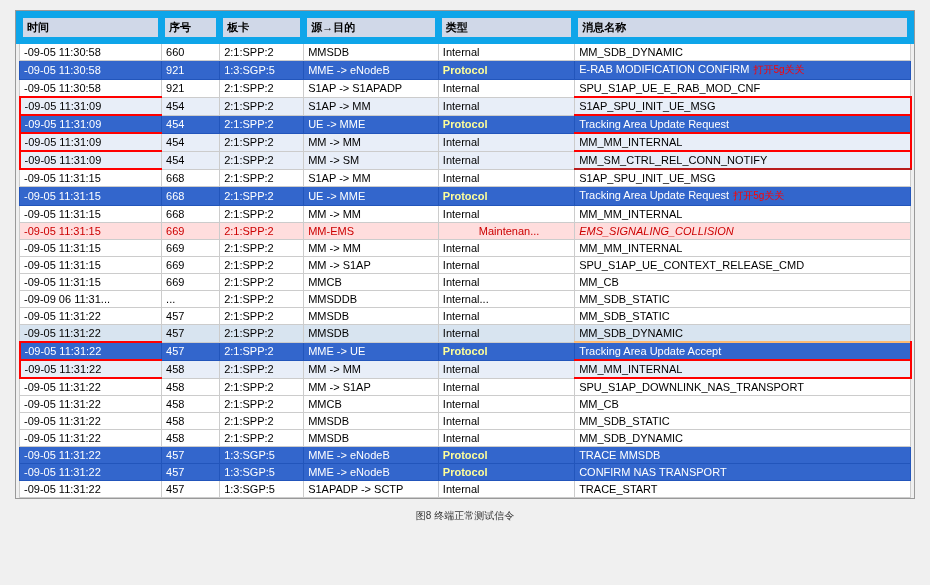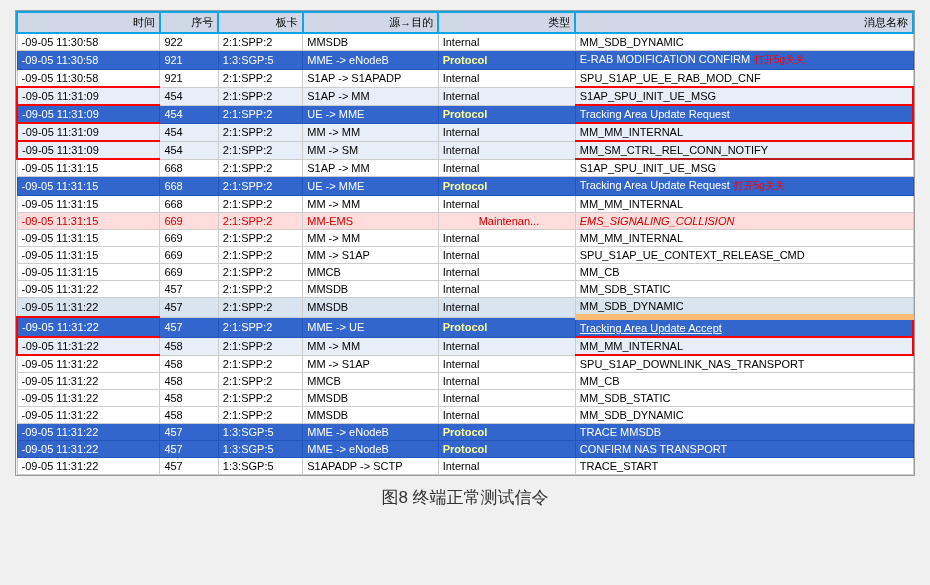--- a/index.html
+++ b/index.html
@@ -21,24 +21,24 @@
     }
     table {
       width: 100%;
       border-collapse: collapse;
       font-size: 11px;
     }
     thead tr {
       background: #d0d8e8;
     }
     thead th {
-      border: 2px solid #0ea5e9;
+      border: 7px solid #0ea5e9;
       padding: 2px 4px;
-      text-align: right;
-      font-weight: normal;
+      text-align: left;
+      font-weight: bold;
       white-space: nowrap;
     }
     tbody tr {
       background: #ffffff;
     }
     tbody tr.row-blue {
       background: #3366cc;
       color: #ffffff;
     }
     tbody tr.row-light {
@@ -58,21 +58,21 @@
     .row-blue td {
       border-color: #2255bb;
       color: #fff;
     }
     .row-pink td {
       color: #cc0000;
     }
     .caption {
       margin-top: 10px;
       text-align: center;
-      font-size: 17px;
+      font-size: 10px;
       color: #333;
     }
     
     col.c1 { width: 110px; }
     col.c2 { width: 45px; }
     col.c3 { width: 65px; }
     col.c4 { width: 100px; }
     col.c5 { width: 80px; }
     col.c6 { width: 260px; }
   </style>
@@ -95,21 +95,21 @@
         <th>序号</th>
         <th>板卡</th>
         <th>源→目的</th>
         <th>类型</th>
         <th>消息名称</th>
       </tr>
     </thead>
     <tbody id="table-body">
     <tr>
           <td>-09-05 11:30:58</td>
-          <td>922</td>
+          <td>660</td>
           <td>2:1:SPP:2</td>
           <td>MMSDB</td>
           <td>Internal</td>
           <td>MM_SDB_DYNAMIC</td>
         </tr>
         <tr class="row-blue">
           <td>-09-05 11:30:58</td>
           <td>921</td>
           <td>1:3:SGP:5</td>
           <td>MME -&gt; eNodeB</td>
@@ -206,42 +206,50 @@
         </tr>
         <tr>
           <td>-09-05 11:31:15</td>
           <td>669</td>
           <td>2:1:SPP:2</td>
           <td>MMCB</td>
           <td>Internal</td>
           <td>MM_CB</td>
         </tr>
         <tr>
-          <td>-09-05 11:31:22</td>
-          <td>457</td>
-          <td>2:1:SPP:2</td>
-          <td>MMSDB</td>
-          <td>Internal</td>
+          <td>-09-09 06 11:31...</td>
+          <td>...</td>
+          <td>2:1:SPP:2</td>
+          <td>MMSDDB</td>
+          <td>Internal...</td>
           <td>MM_SDB_STATIC</td>
         </tr>
+        <tr>
+          <td>-09-05 11:31:22</td>
+          <td>457</td>
+          <td>2:1:SPP:2</td>
+          <td>MMSDB</td>
+          <td>Internal</td>
+          <td>MM_SDB_STATIC</td>
+        </tr>
         <tr class="row-striped" style="background: rgb(216, 228, 240);">
           <td>-09-05 11:31:22</td>
           <td>457</td>
           <td>2:1:SPP:2</td>
           <td>MMSDB</td>
           <td>Internal</td>
           <td>MM_SDB_DYNAMIC</td>
         </tr>
         <tr class="row-blue">
           <td style="border-top: 2px solid red; border-bottom: 2px solid red; border-left: 2px solid red;">-09-05 11:31:22</td>
           <td>457</td>
           <td>2:1:SPP:2</td>
           <td>MME -&gt; UE</td>
           <td style="color: rgb(255, 255, 153); font-weight: bold;">Protocol</td>
-          <td style="border-top: 6px solid #fdba74; border-bottom: 2px solid red; border-right: 2px solid red; text-decoration: underline;">Tracking Area Update Accept</td>
+          <td style="border-top: 2px solid #fdba74; border-bottom: 2px solid red; border-right: 2px solid red;">Tracking Area Update Accept</td>
         </tr>
         <tr class="row-light">
           <td style="border-top: 2px solid red; border-bottom: 2px solid red; border-left: 2px solid red;">-09-05 11:31:22</td>
           <td>458</td>
           <td>2:1:SPP:2</td>
           <td>MM -&gt; MM</td>
           <td>Internal</td>
           <td style="border-top: 2px solid red; border-bottom: 2px solid red; border-right: 2px solid red;">MM_MM_INTERNAL</td>
         </tr>
         <tr>

